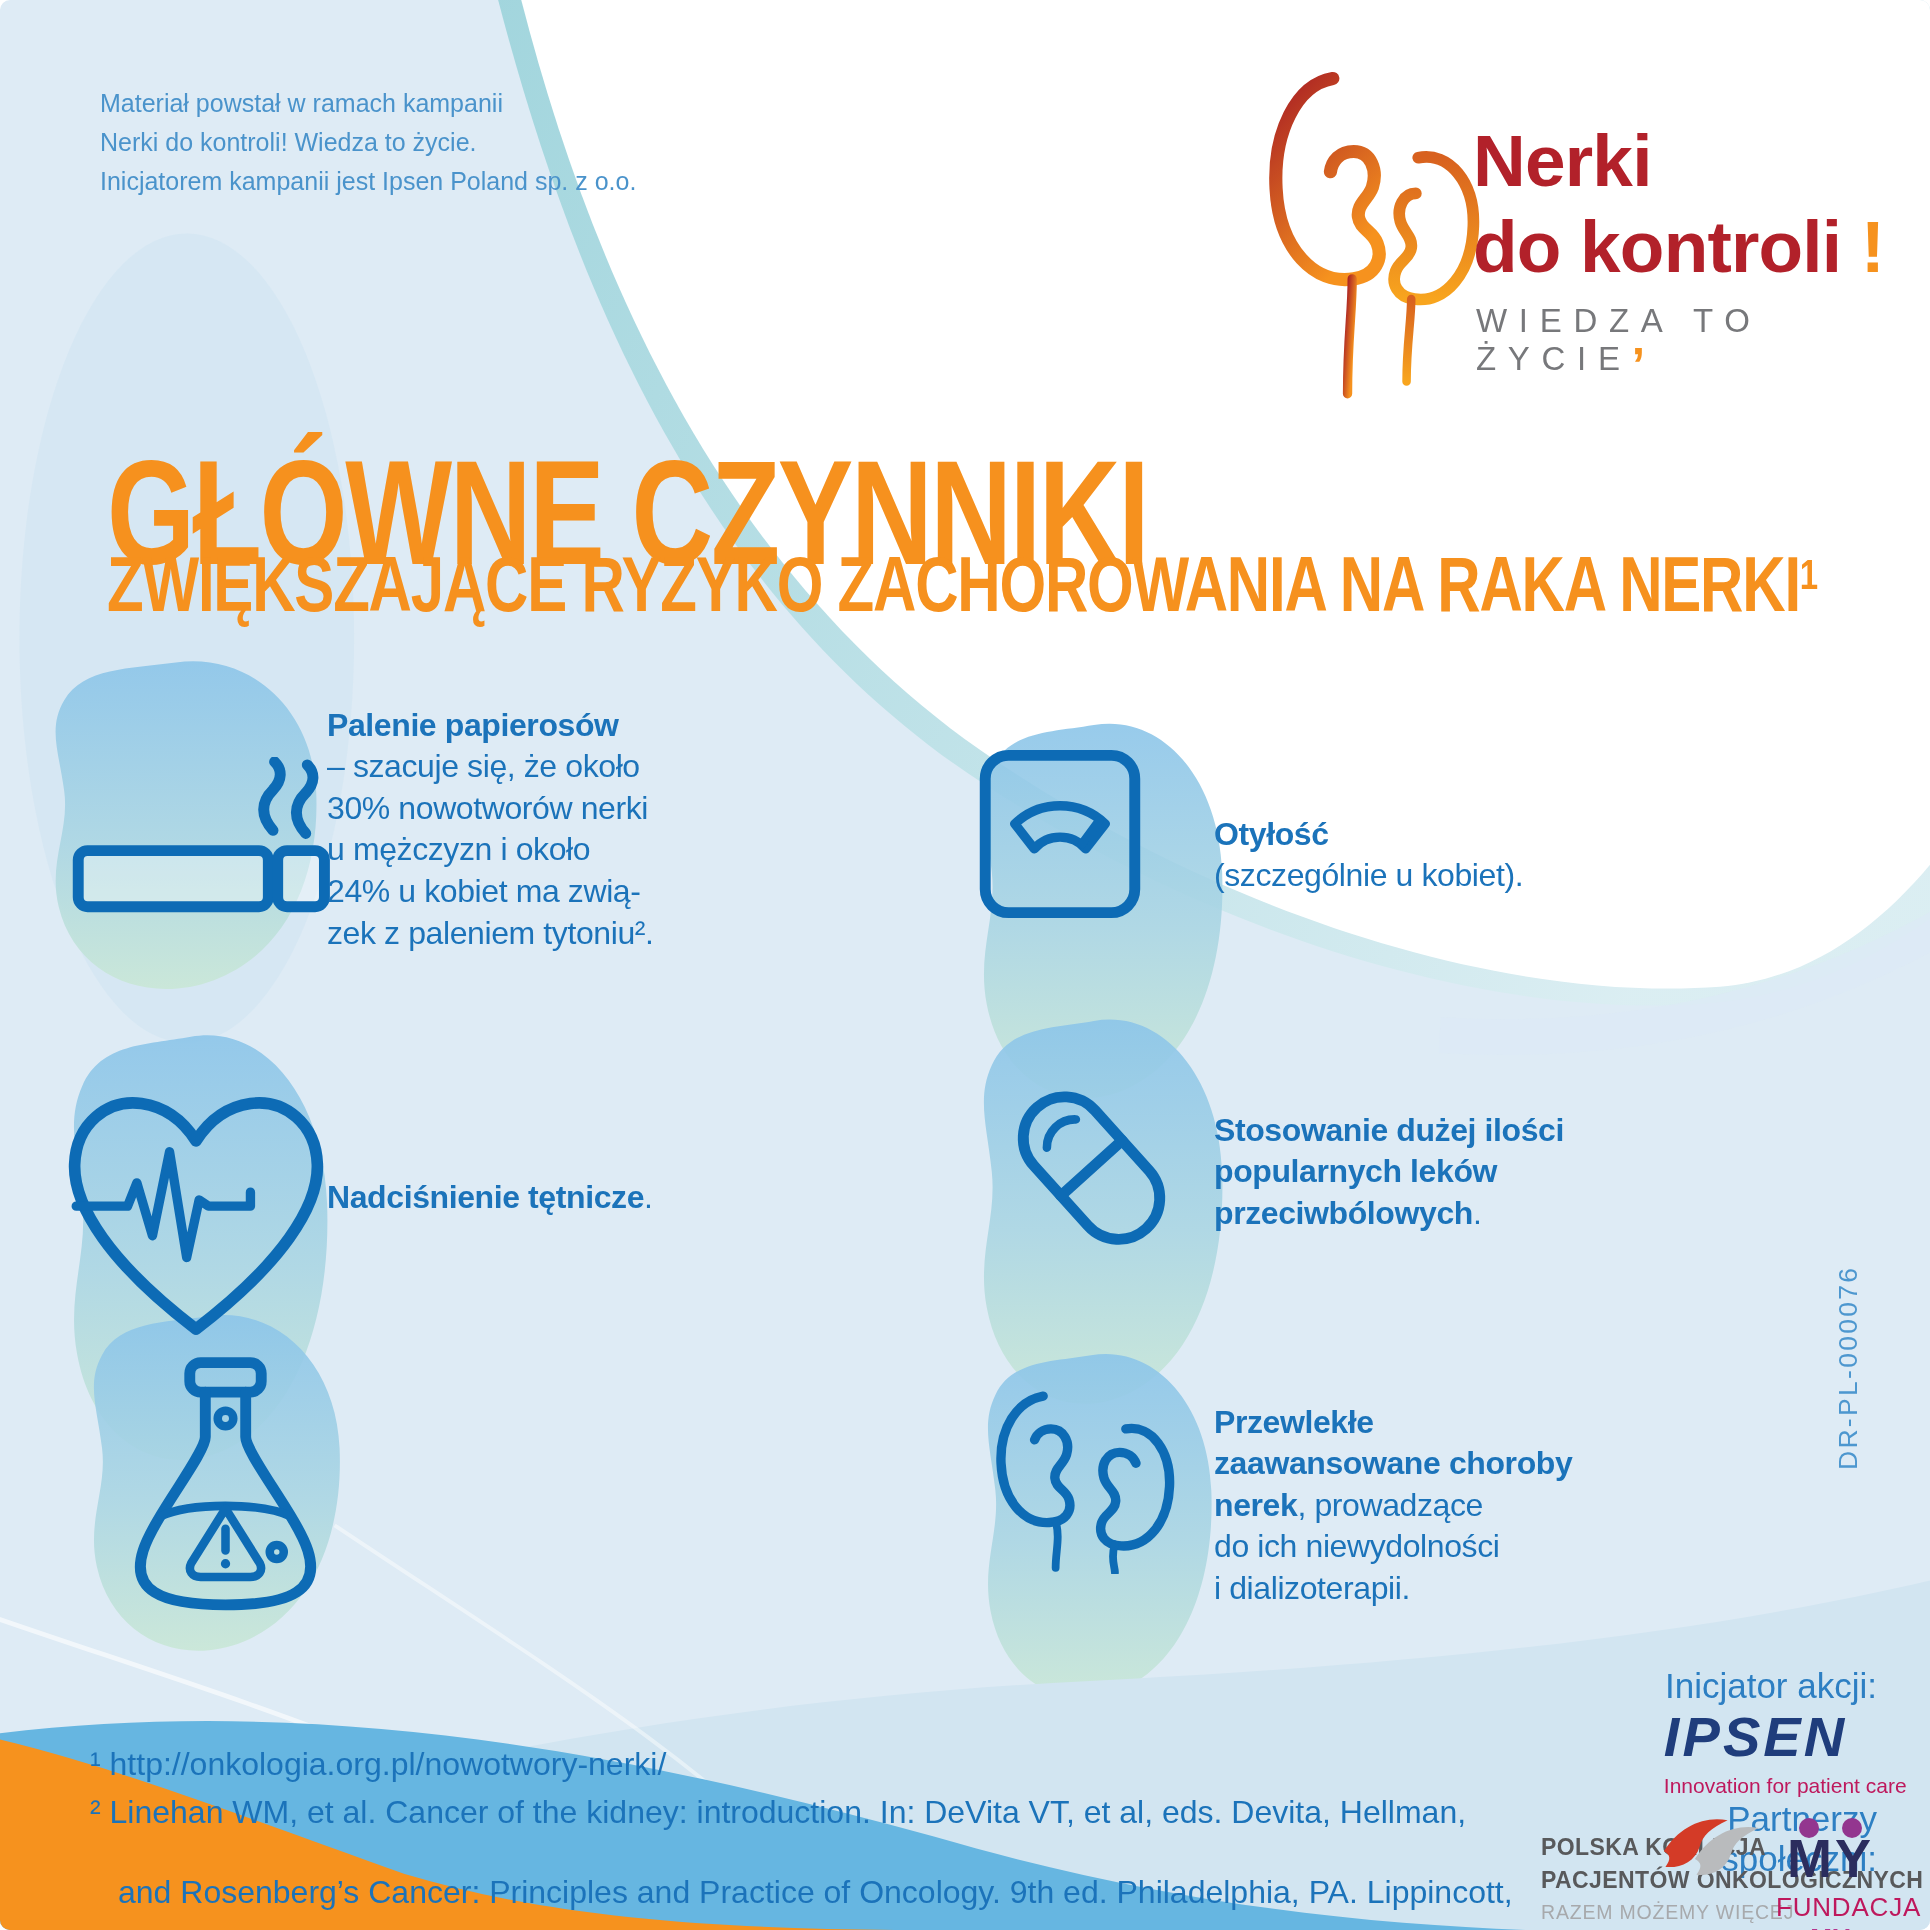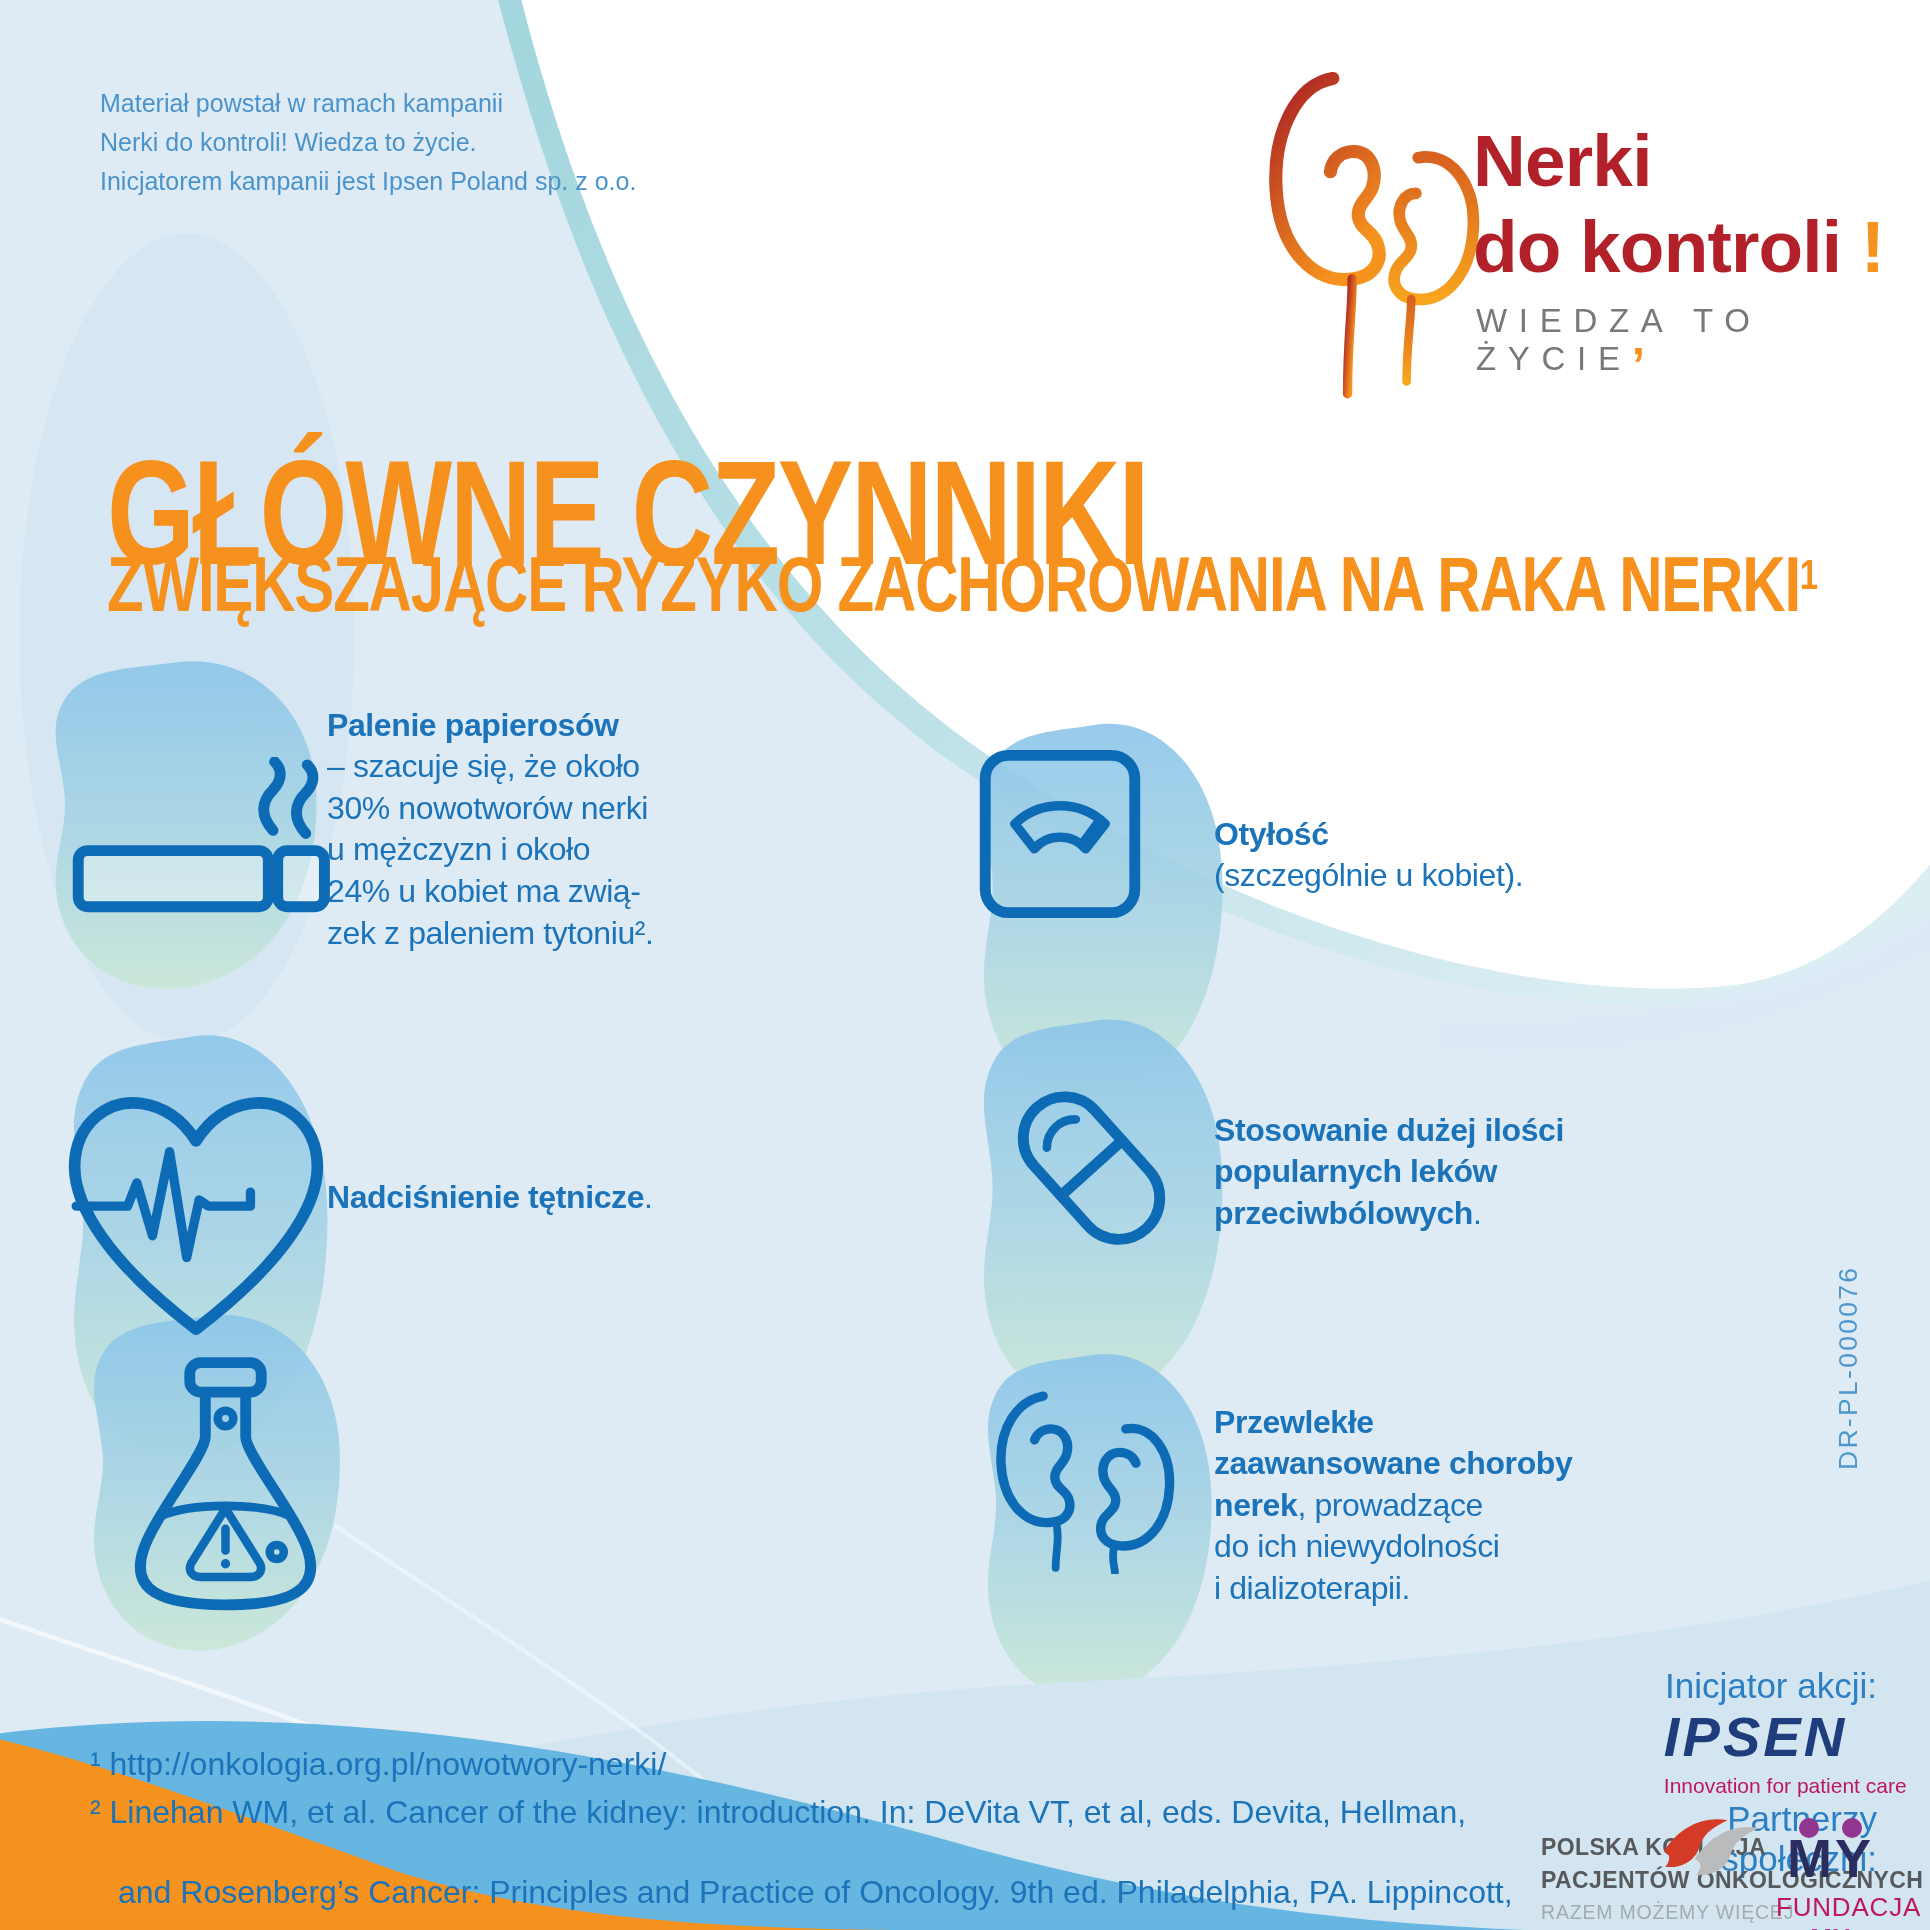--- a/index.html
+++ b/index.html
@@ -1,18 +1,18 @@
 <!DOCTYPE html>
 <html lang="pl" style="font-size:12.5px"><head>
 <meta charset="utf-8">
 <style>
   html,body{margin:0;padding:0;background:#ffffff;}
   .canvas{
     position:relative;width:1930px;height:1930px;overflow:hidden;
-    background:#deebf5;font-family:"Liberation Sans", sans-serif;
+    background:#deebf5;font-family:"Liberation Sans", sans-serif;border-radius:10px;
   }
   .abs{position:absolute;}
   svg{display:block;}
   
   .meta{left:100px;top:84px;font-size:25px;line-height:1.55;color:#4a93cb;white-space:pre-line;}
   
   .logo-name{left:1473px;top:118px;font-size:73px;font-weight:700;color:#b2212a;line-height:1.18;letter-spacing:-0.8px;}
   .logo-name .bang{color:#f6921e;}
   .logo-tagline{left:1476px;top:302px;font-size:33px;letter-spacing:11.7px;color:#77787b;font-weight:400;}
   .logo-tagline .mark{color:#f6921e;font-weight:700;font-size:48px;letter-spacing:0;line-height:0;vertical-align:-11px;}

